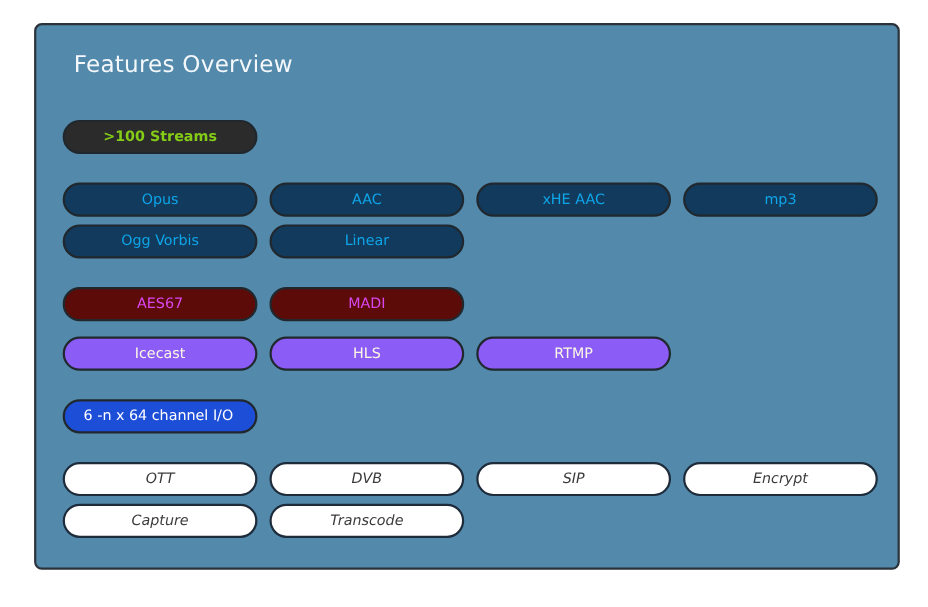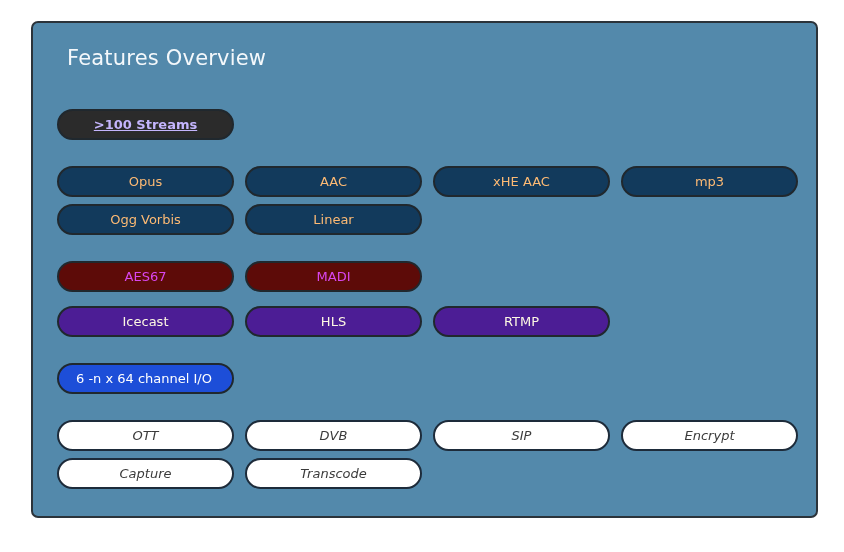--- a/index.html
+++ b/index.html
@@ -79,37 +79,36 @@
     font-size: 13px;
     line-height: 14px;
     white-space: nowrap;
     border: 2px solid #20282e;
     user-select: none;
   }
 
   
   .pill.theme-dark {
     background: #2b2b2b;
-    color: #c4b5fd;
+    color: #84cc16;
     font-weight: bold;
-    text-decoration: underline;
   }
   
   .pill.theme-navy {
     background: #123a5c;
-    color: #fdba74;
+    color: #0ea5e9;
   }
   
   .pill.theme-maroon {
     background: #5d0b08;
     color: #d946ef;
   }
   
   .pill.theme-olive {
-    background: #4c1d95;
+    background: #8b5cf6;
     color: #fdf8e3;
   }
   
   .pill.theme-green {
     background: #1d4ed8;
     color: #ffffff;
     justify-content: flex-start;
     padding-left: 17px;
   }
   

